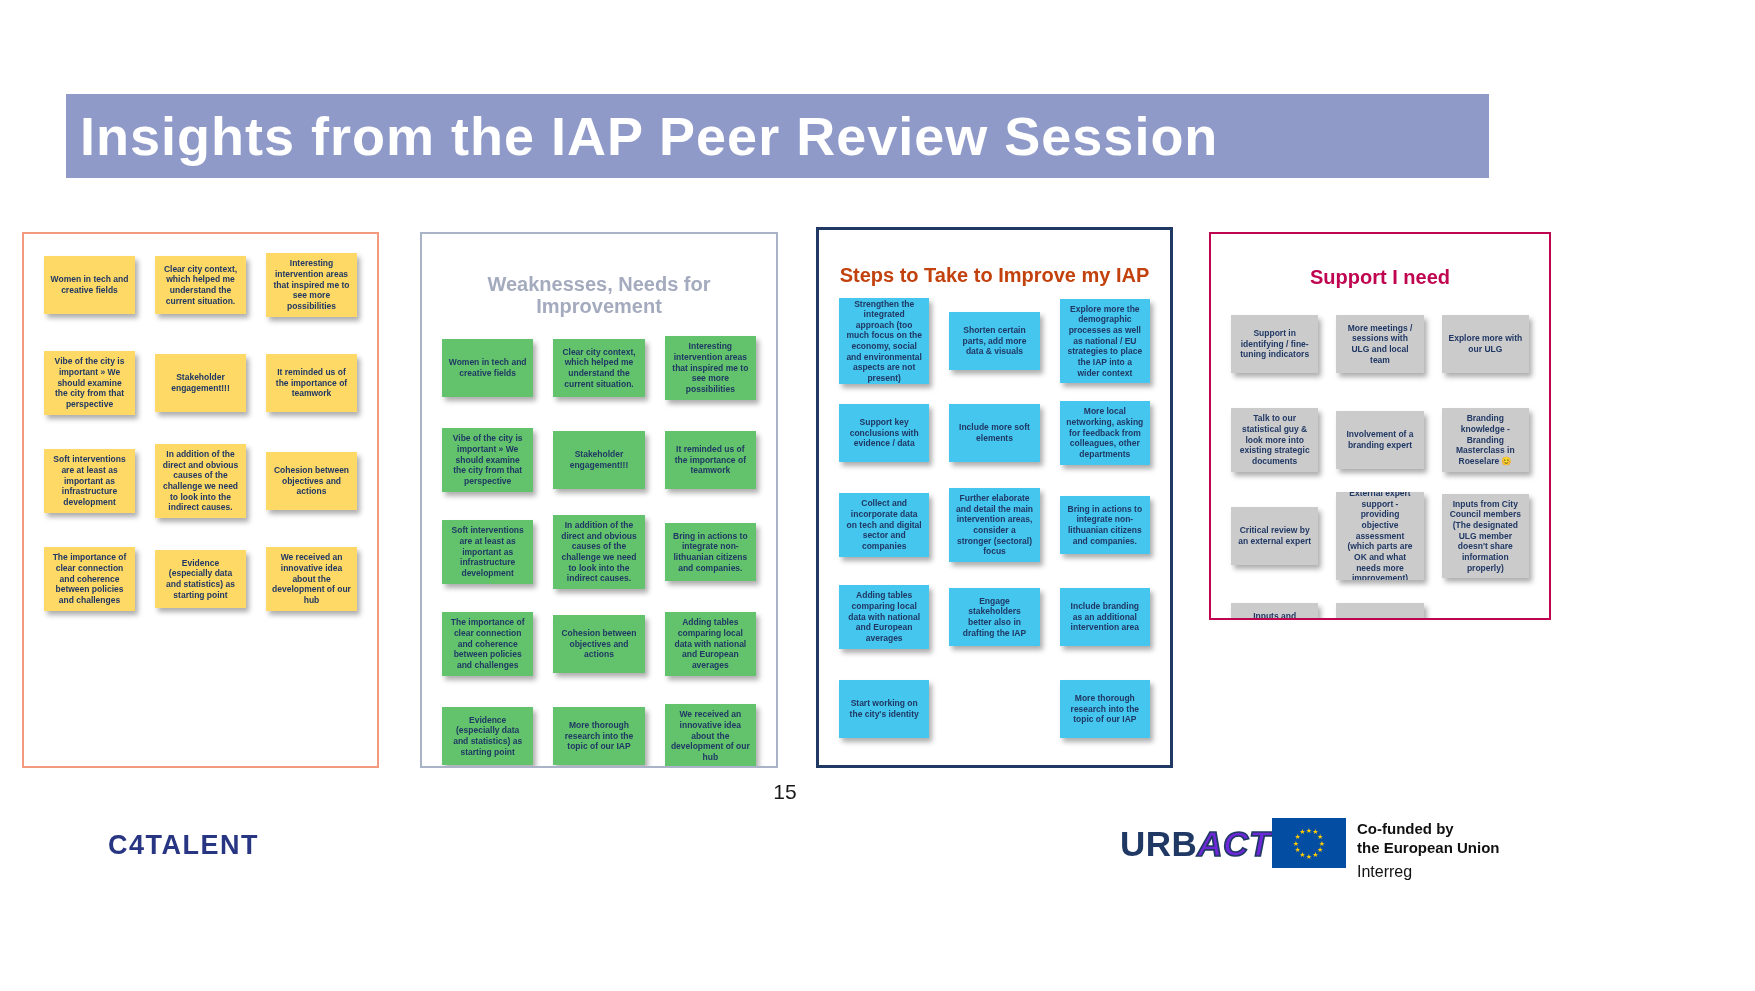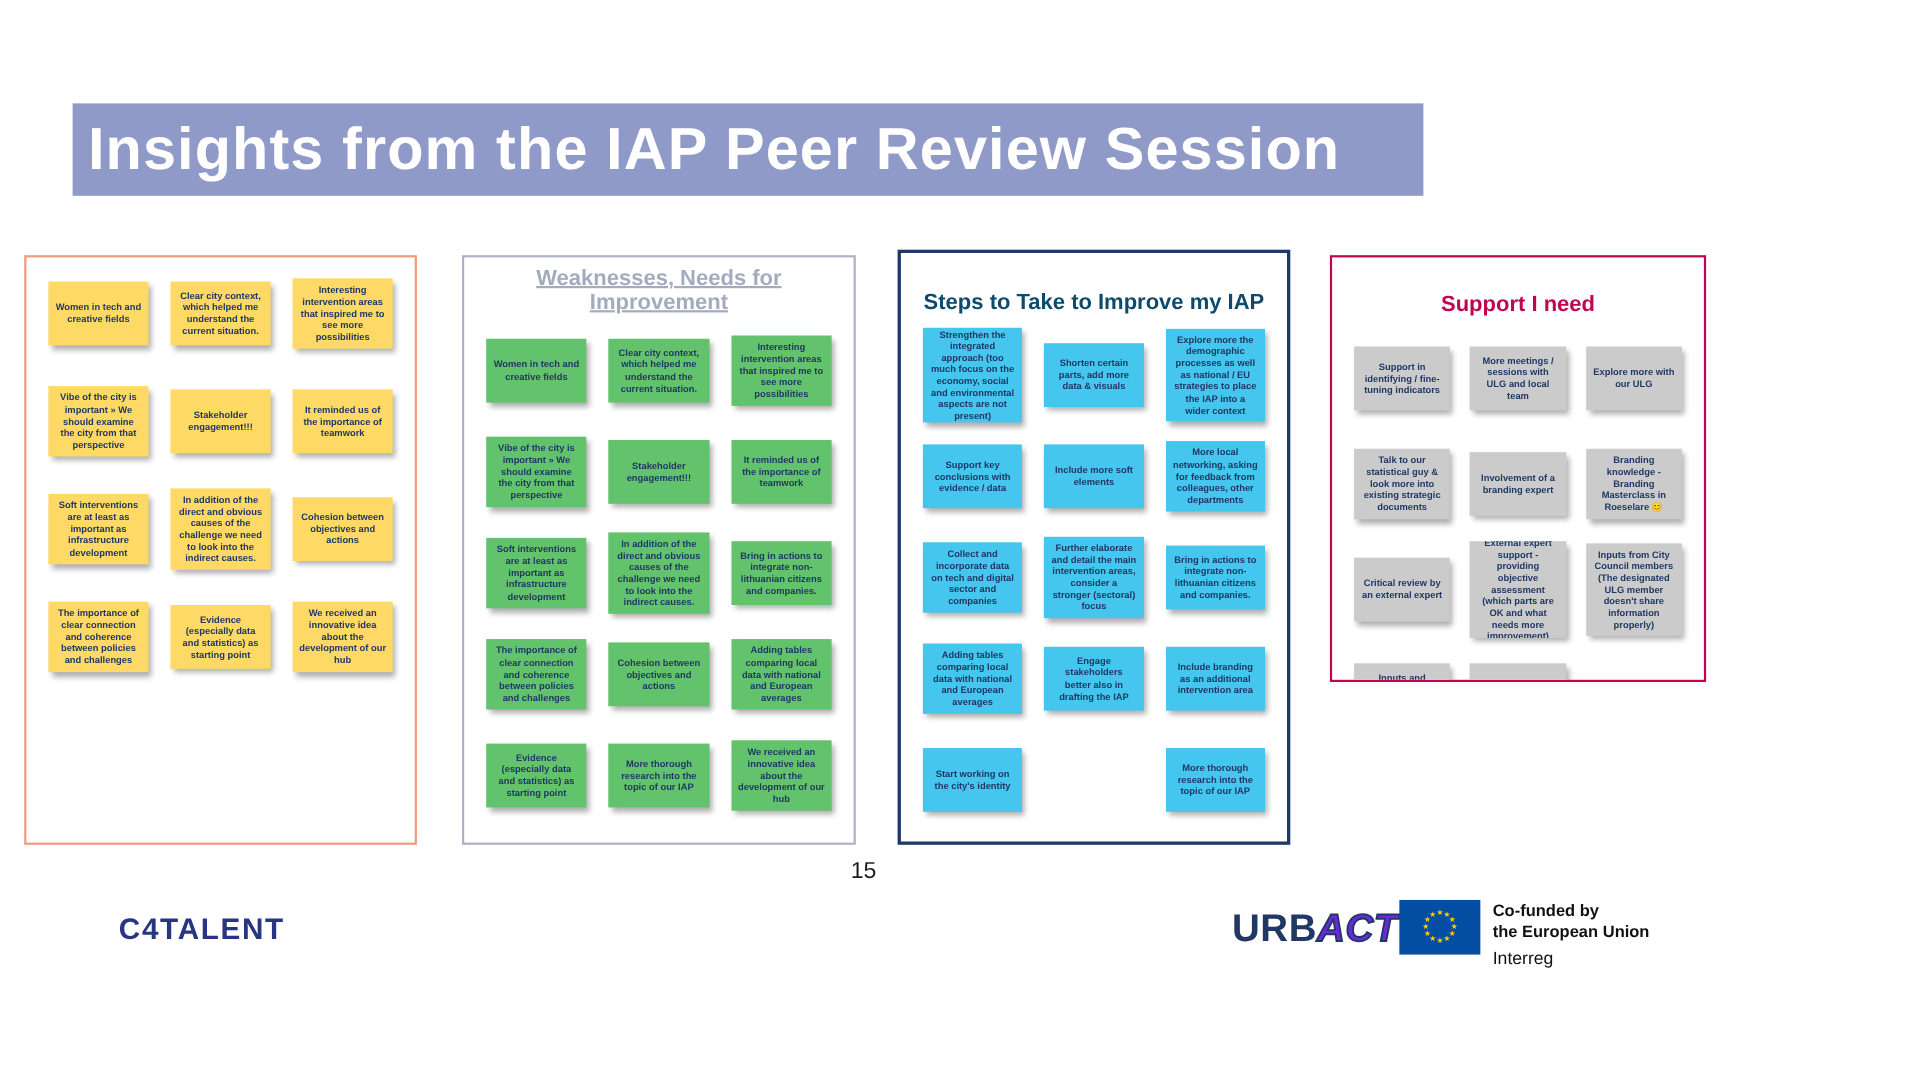--- a/index.html
+++ b/index.html
@@ -5,21 +5,21 @@
   * { box-sizing: border-box; }
   html, body { margin: 0; padding: 0; }
   body {
     width: 1755px; height: 991px; position: relative;
     background: #ffffff; overflow: hidden;
     font-family: "Liberation Sans", sans-serif;
   }
 
   
   .banner {
-    position: absolute; left: 66px; top: 94px; width: 1228px; height: 84px;
+    position: absolute; left: 66px; top: 94px; width: 1423px; height: 84px;
     display: flex; align-items: center; padding-left: 14px;
   }
   .banner h1 {
     margin: 0; color: #ffffff; font-size: 54px; font-weight: 600;
     letter-spacing: 1px; white-space: nowrap;
   }
 
   
   .panel {
     position: absolute; background: #ffffff; border: 2px solid #ccc; overflow: hidden;
@@ -27,21 +27,21 @@
   #panel-0 { left: 22px;   top: 232px; width: 357px; height: 536px; }
   #panel-1 { left: 420px;  top: 232px; width: 358px; height: 536px; }
   #panel-2 { left: 816px;  top: 227px; width: 357px; height: 541px; border-width: 3px; }
   #panel-3 { left: 1209px; top: 232px; width: 342px; height: 388px; }
 
   .panel-title {
     margin: 16px 6px 8px; text-align: center;
     font-size: 20px; font-weight: 700; line-height: 1.1;
   }
   #panel-0 .panel-title { margin-top: 16px; }
-  #panel-1 .panel-title { margin-top: 8px; text-decoration: underline; }
+  #panel-1 .panel-title { margin-top: 39px; }
   #panel-2 .panel-title { margin-top: 34px; }
   #panel-3 .panel-title { margin-top: 32px; }
 
   .notes-grid {
     display: grid; grid-template-columns: repeat(3, 1fr);
     padding: 0 20px; align-items: center; justify-items: center;
   }
   #panel-0 .notes-grid { grid-auto-rows: 90px; gap: 8px 20px; margin-top: 6px; }
   #panel-1 .notes-grid { grid-auto-rows: 86px; gap: 6px 20px; margin-top: 4px; }
   #panel-2 .notes-grid { grid-auto-rows: 86px; gap: 6px 20px; margin-top: 12px; }
@@ -121,21 +121,21 @@
       <div class="note" style="background: rgb(98, 195, 108); color: rgb(32, 56, 100);">The importance of clear connection and coherence between policies and challenges</div>
       <div class="note" style="background: rgb(98, 195, 108); color: rgb(32, 56, 100);">Cohesion between objectives and actions</div>
       <div class="note" style="background: rgb(98, 195, 108); color: rgb(32, 56, 100);">Adding tables comparing local data with national and European averages</div>
       <div class="note" style="background: rgb(98, 195, 108); color: rgb(32, 56, 100);">Evidence (especially data and statistics) as starting point</div>
       <div class="note" style="background: rgb(98, 195, 108); color: rgb(32, 56, 100);">More thorough research into the topic of our IAP</div>
       <div class="note" style="background: rgb(98, 195, 108); color: rgb(32, 56, 100);">We received an innovative idea about the development of our hub</div>
     </div>
 </section>
 
 <section class="panel" id="panel-2" style="border-color: rgb(31, 56, 100);">
-  <h2 class="panel-title" style="color: #0c4a6e;">Steps to Take to Improve my IAP</h2>
+  <h2 class="panel-title" style="color: #c2410c;">Steps to Take to Improve my IAP</h2>
   <div class="notes-grid">
       <div class="note" style="background: rgb(69, 198, 238); color: rgb(32, 56, 100);">Strengthen the integrated approach (too much focus on the economy, social and environmental aspects are not present)</div>
       <div class="note" style="background: rgb(69, 198, 238); color: rgb(32, 56, 100);">Shorten certain parts, add more data &amp; visuals</div>
       <div class="note" style="background: rgb(69, 198, 238); color: rgb(32, 56, 100);">Explore more the demographic processes as well as national / EU strategies to place the IAP into a wider context</div>
       <div class="note" style="background: rgb(69, 198, 238); color: rgb(32, 56, 100);">Support key conclusions with evidence / data</div>
       <div class="note" style="background: rgb(69, 198, 238); color: rgb(32, 56, 100);">Include more soft elements</div>
       <div class="note" style="background: rgb(69, 198, 238); color: rgb(32, 56, 100);">More local networking, asking for feedback from colleagues, other departments</div>
       <div class="note" style="background: rgb(69, 198, 238); color: rgb(32, 56, 100);">Collect and incorporate data on tech and digital sector and companies</div>
       <div class="note" style="background: rgb(69, 198, 238); color: rgb(32, 56, 100);">Further elaborate and detail the main intervention areas, consider a stronger (sectoral) focus</div>
       <div class="note" style="background: rgb(69, 198, 238); color: rgb(32, 56, 100);">Bring in actions to integrate non-lithuanian citizens and companies.</div>

